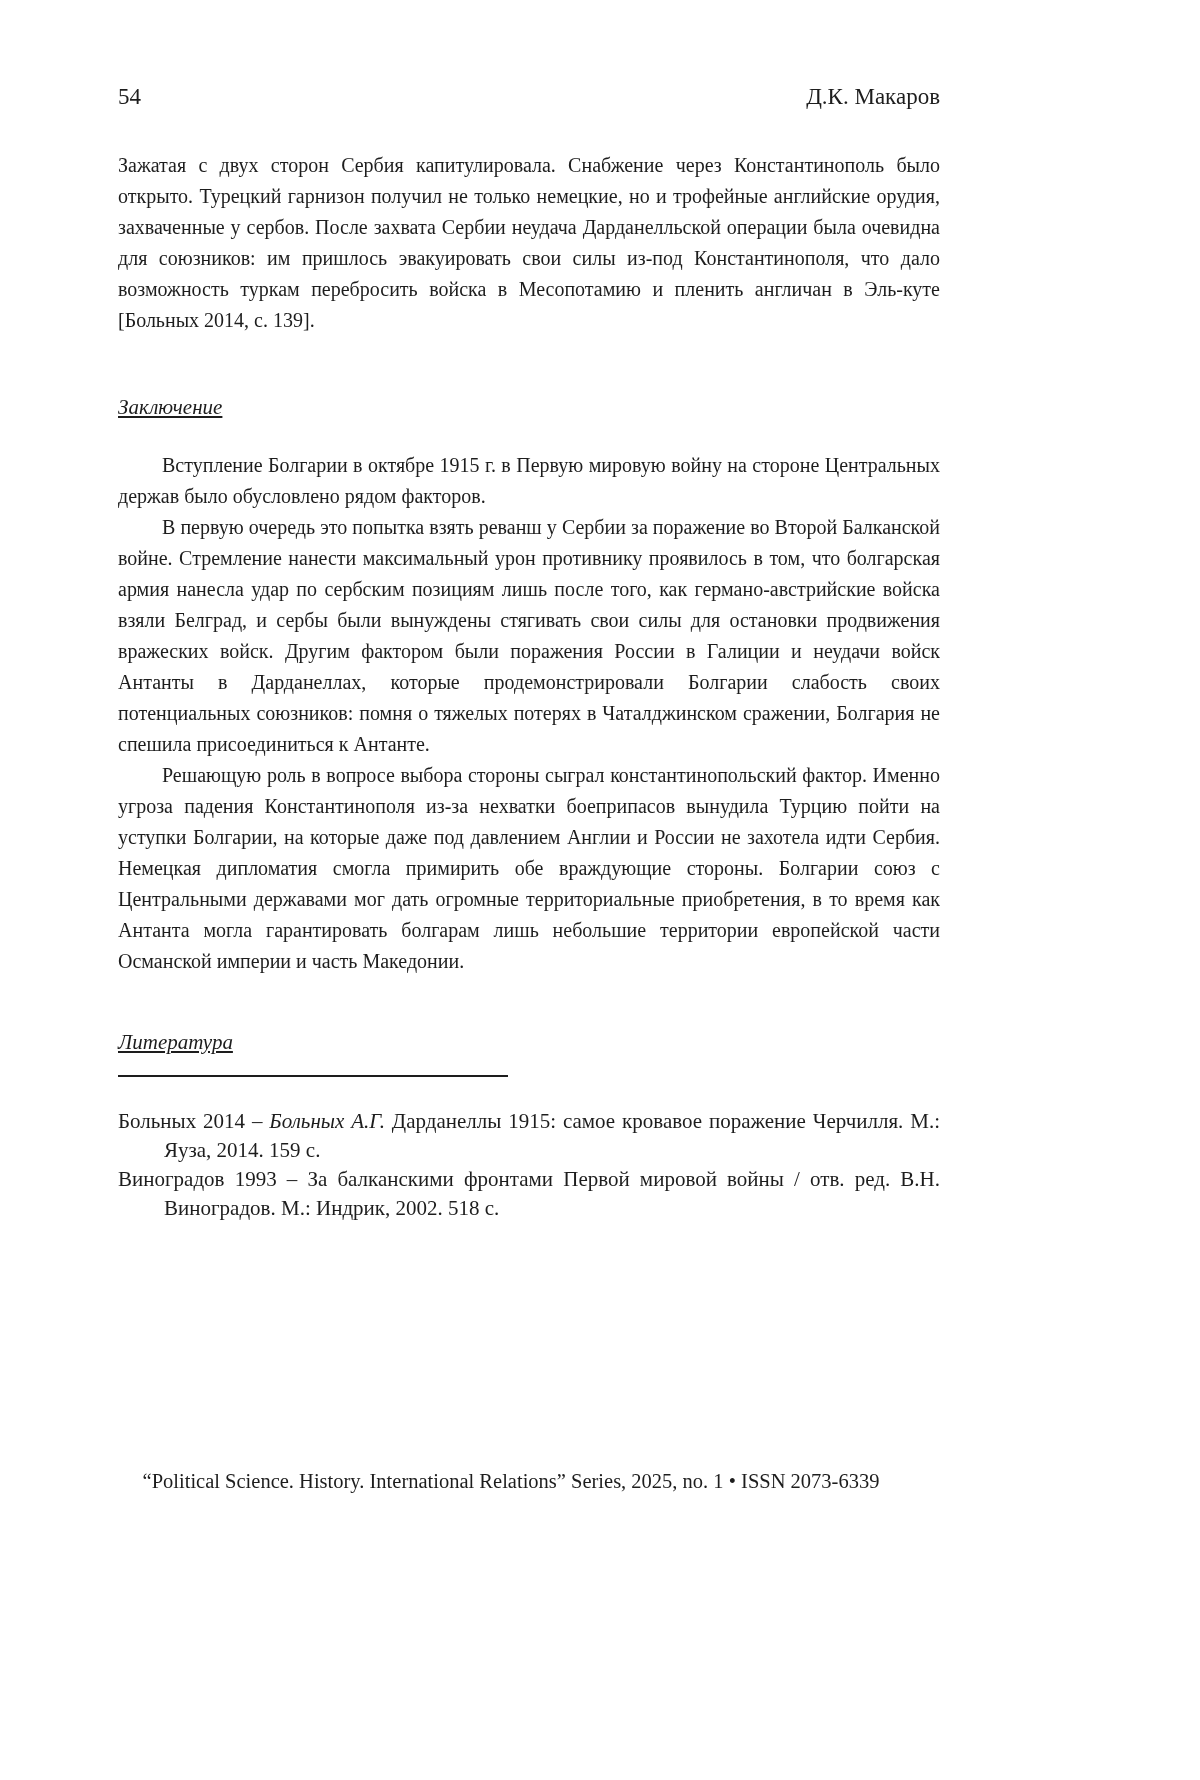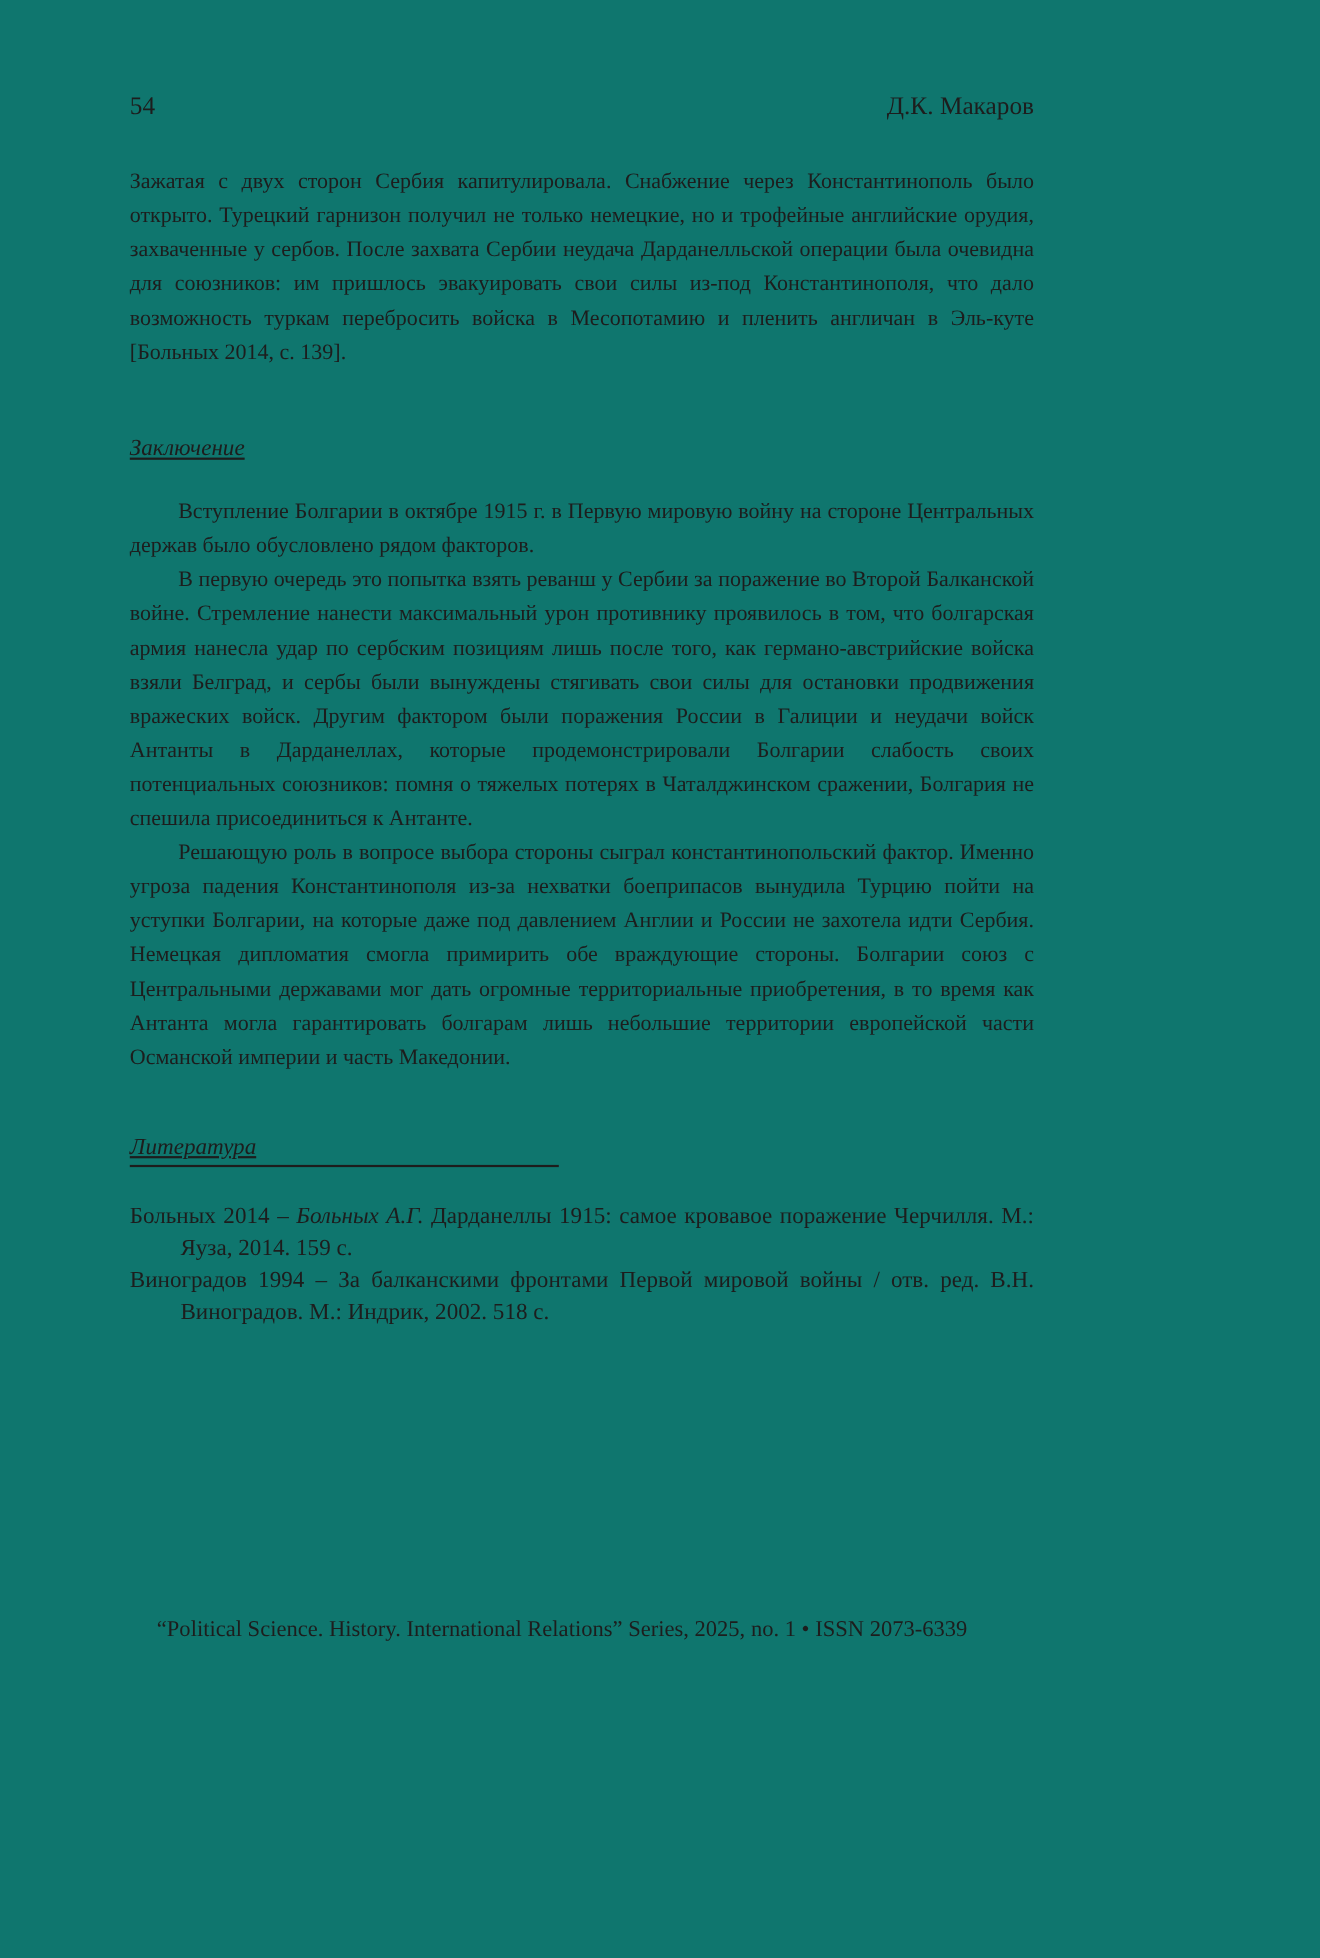--- a/index.html
+++ b/index.html
@@ -5,21 +5,21 @@
   html, body {
     margin: 0;
     padding: 0;
     background: #e9e9e9;
   }
   .page {
     width: 1200px;
     height: 1780px;
     margin: 0 auto;
     box-sizing: border-box;
-    background: #0f766e;
+    background: #ffffff;
     position: relative;
     padding: 82px 260px 0 118px;
     font-family: "Liberation Serif", serif;
     color: #1d1d1d;
   }
   .running-head {
     display: flex;
     justify-content: space-between;
     align-items: baseline;
     font-size: 23px;
@@ -42,21 +42,21 @@
     line-height: 30px;
     text-decoration: underline;
   }
   .conclusion-heading-wrap {
     margin: 56px 0 28px 0;
   }
   .lit-heading-wrap {
     margin: 50px 0 0 0;
     width: 390px;
     border-bottom: 2.5px solid #1d1d1d;
-    padding-bottom: 2px;
+    padding-bottom: 18px;
   }
   .references {
     margin-top: 30px;
   }
   .reference {
     font-size: 21px;
     line-height: 29px;
     text-align: justify;
     margin: 0;
     padding-left: 46px;
@@ -93,20 +93,20 @@
   <p class="body-text indent">Вступление Болгарии в октябре 1915 г. в Первую мировую войну на стороне Центральных держав было обусловлено рядом факторов.</p>
   <p class="body-text indent">В первую очередь это попытка взять реванш у Сербии за поражение во Второй Балканской войне. Стремление нанести максимальный урон противнику проявилось в том, что болгарская армия нанесла удар по сербским позициям лишь после того, как германо-австрийские войска взяли Белград, и сербы были вынуждены стягивать свои силы для остановки продвижения вражеских войск. Другим фактором были поражения России в Галиции и неудачи войск Антанты в Дарданеллах, которые продемонстрировали Болгарии слабость своих потенциальных союзников: помня о тяжелых потерях в Чаталджинском сражении, Болгария не спешила присоединиться к Антанте.</p>
   <p class="body-text indent">Решающую роль в вопросе выбора стороны сыграл константинопольский фактор. Именно угроза падения Константинополя из-за нехватки боеприпасов вынудила Турцию пойти на уступки Болгарии, на которые даже под давлением Англии и России не захотела идти Сербия. Немецкая дипломатия смогла примирить обе враждующие стороны. Болгарии союз с Центральными державами мог дать огромные территориальные приобретения, в то время как Антанта могла гарантировать болгарам лишь небольшие территории европейской части Османской империи и часть Македонии.</p>
 
   <div class="lit-heading-wrap">
     <h2 class="section-heading">Литература</h2>
   </div>
 
   <div class="references">
     <p class="reference"><span>Больных 2014 – </span><em>Больных А.Г.</em><span> Дарданеллы 1915: самое кровавое поражение Черчилля. М.: Яуза, 2014. 159 с.</span></p>
-    <p class="reference"><span>Виноградов 1994 – </span><em></em><span>За балканскими фронтами Первой мировой войны / отв. ред. В.Н. Виноградов. М.: Индрик, 2002. 518 с.</span></p>
+    <p class="reference"><span>Виноградов 1993 – </span><em></em><span>За балканскими фронтами Первой мировой войны / отв. ред. В.Н. Виноградов. М.: Индрик, 2002. 518 с.</span></p>
   </div>
 
   <footer class="page-footer">
     <span>“Political Science. History. International Relations” Series, 2025, no. 1 • ISSN 2073-6339</span>
   </footer>
 
 </div>
 
 </body></html>

